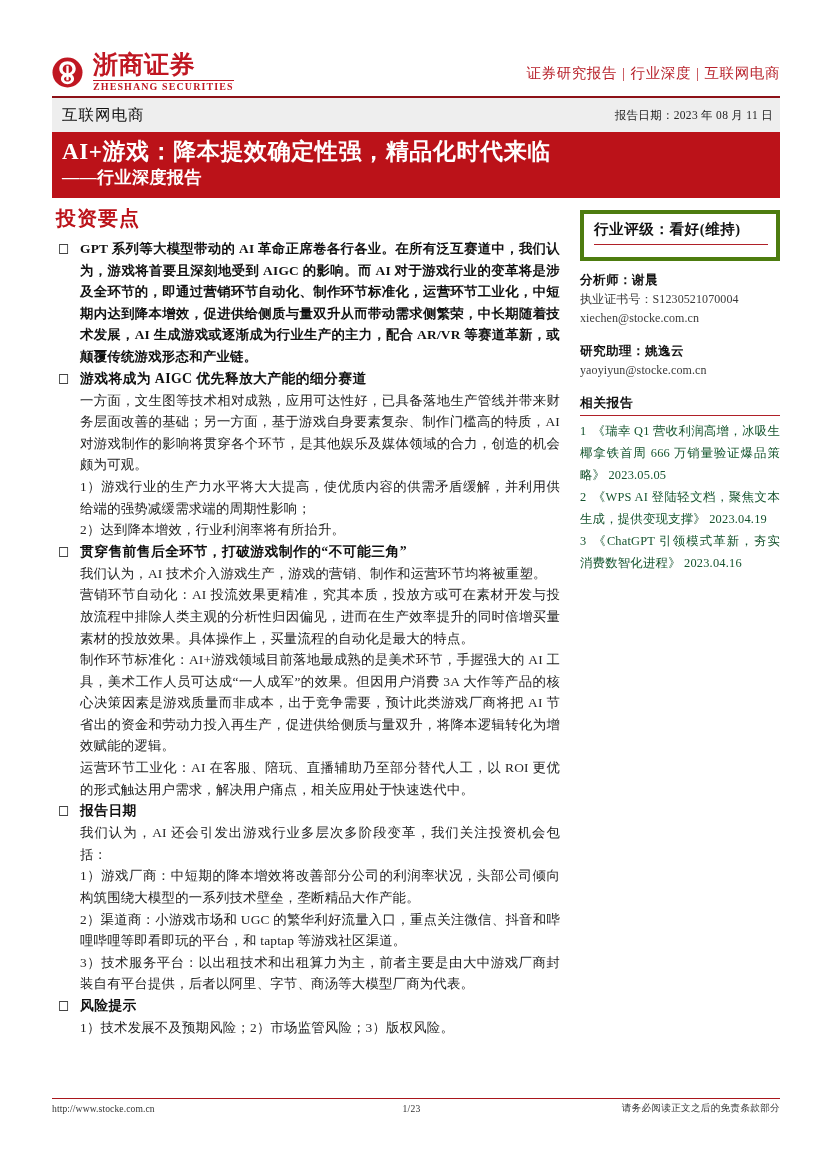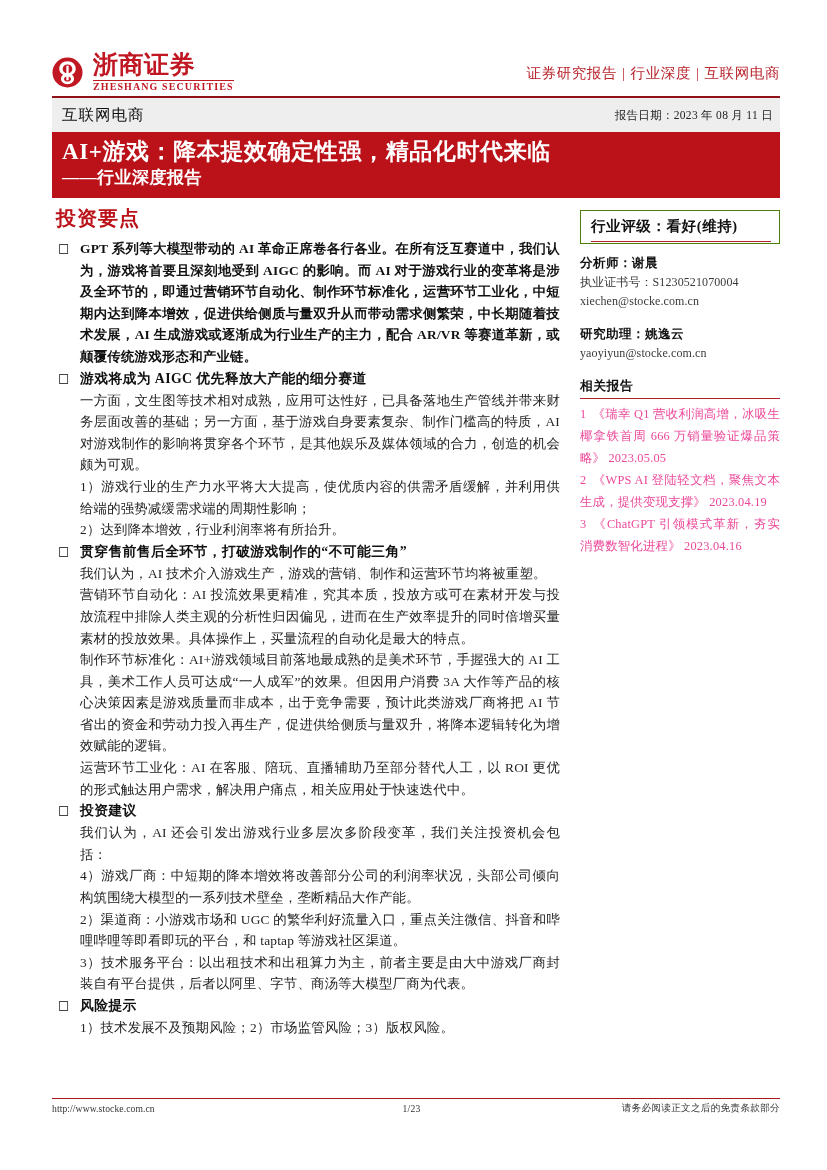--- a/index.html
+++ b/index.html
@@ -204,23 +204,23 @@
     font-size: 13.8px;
     font-weight: bold;
     line-height: 22px;
     letter-spacing: 0.4px;
     margin: 0;
     color: #111;
   }
 
   
   .rating-box {
-    border: 1px solid #4d7c0f;
+    border: 4px solid #4d7c0f;
     box-sizing: border-box;
-    padding: 6px 8px 1px 10px;
+    padding: 6px 8px 12px 10px;
     margin-bottom: 10px;
   }
   .rating-text {
     font-size: 14.5px;
     font-weight: bold;
     letter-spacing: 0.6px;
     color: #111;
     white-space: nowrap;
   }
   .rating-underline {
@@ -254,21 +254,21 @@
     margin: 0 0 3px 0;
   }
   .related-rule {
     height: 1px;
     background: #b02028;
     margin-bottom: 4px;
   }
   .related-item {
     font-size: 12.4px;
     line-height: 22px;
-    color: #ec4899;
+    color: #14532d;
     letter-spacing: 0.2px;
     text-align: justify;
     margin: 0;
   }
   .related-item .idx { margin-right: 6px; }
 
   
   .footer-rule {
     position: absolute;
     left: 52px;
@@ -359,23 +359,23 @@
           <p class="p-norm">我们认为，AI 技术介入游戏生产，游戏的营销、制作和运营环节均将被重塑。</p>
           <p class="p-norm">营销环节自动化：AI 投流效果更精准，究其本质，投放方或可在素材开发与投放流程中排除人类主观的分析性归因偏见，进而在生产效率提升的同时倍增买量素材的投放效果。具体操作上，买量流程的自动化是最大的特点。</p>
           <p class="p-norm">制作环节标准化：AI+游戏领域目前落地最成熟的是美术环节，手握强大的 AI 工具，美术工作人员可达成“一人成军”的效果。但因用户消费 3A 大作等产品的核心决策因素是游戏质量而非成本，出于竞争需要，预计此类游戏厂商将把 AI 节省出的资金和劳动力投入再生产，促进供给侧质与量双升，将降本逻辑转化为增效赋能的逻辑。</p>
           <p class="p-norm">运营环节工业化：AI 在客服、陪玩、直播辅助乃至部分替代人工，以 ROI 更优的形式触达用户需求，解决用户痛点，相关应用处于快速迭代中。</p>
         </div>
       </div>
 
       <div class="bullet-block">
         <div class="bullet-sq">□</div>
         <div class="bullet-body">
-          <p class="p-heading">投资建议</p>
+          <p class="p-heading">报告日期</p>
           <p class="p-norm">我们认为，AI 还会引发出游戏行业多层次多阶段变革，我们关注投资机会包括：</p>
-          <p class="p-norm">4）游戏厂商：中短期的降本增效将改善部分公司的利润率状况，头部公司倾向构筑围绕大模型的一系列技术壁垒，垄断精品大作产能。</p>
+          <p class="p-norm">1）游戏厂商：中短期的降本增效将改善部分公司的利润率状况，头部公司倾向构筑围绕大模型的一系列技术壁垒，垄断精品大作产能。</p>
           <p class="p-norm">2）渠道商：小游戏市场和 UGC 的繁华利好流量入口，重点关注微信、抖音和哔哩哔哩等即看即玩的平台，和 taptap 等游戏社区渠道。</p>
           <p class="p-norm">3）技术服务平台：以出租技术和出租算力为主，前者主要是由大中游戏厂商封装自有平台提供，后者以阿里、字节、商汤等大模型厂商为代表。</p>
         </div>
       </div>
 
       <div class="bullet-block">
         <div class="bullet-sq">□</div>
         <div class="bullet-body">
           <p class="p-heading">风险提示</p>
           <p class="p-norm">1）技术发展不及预期风险；2）市场监管风险；3）版权风险。</p>

